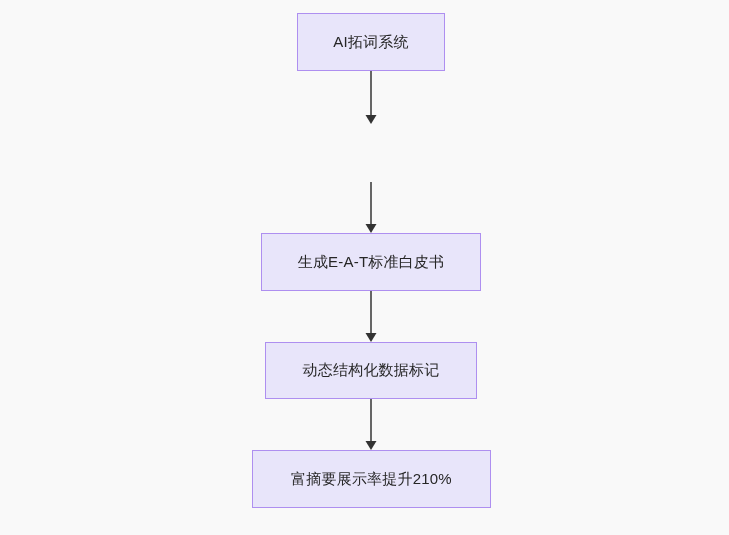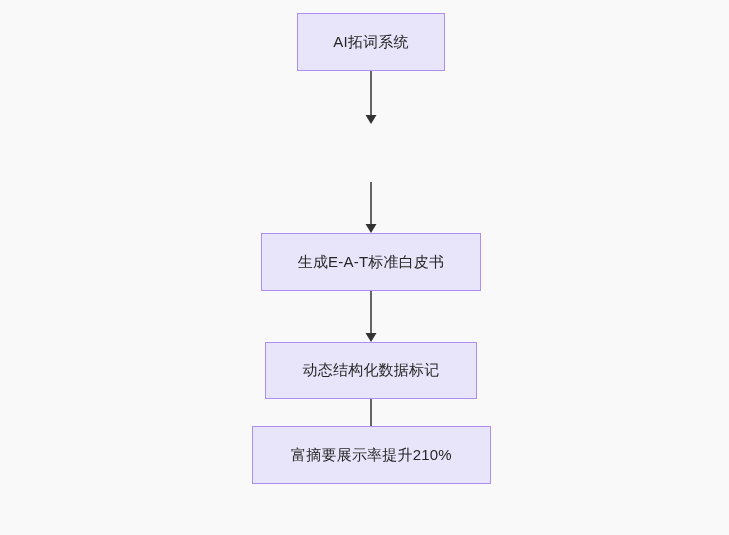--- a/index.html
+++ b/index.html
@@ -87,17 +87,17 @@
 
 
   <div class="flow-node" style="left:261px; top:233px; width:220px; height:58px;">
     <span class="node-label">生成E-A-T标准白皮书</span>
   </div>
 
   <div class="flow-node" style="left:265px; top:342px; width:212px; height:57px;">
     <span class="node-label">动态结构化数据标记</span>
   </div>
 
-  <div class="flow-node" style="left:252px; top:426px; width:239px; height:58px;">
+  <div class="flow-node" style="left:252px; top:450px; width:239px; height:58px;">
     <span class="node-label">富摘要展示率提升210%</span>
   </div>
 
 </div>
 
 </body></html>

